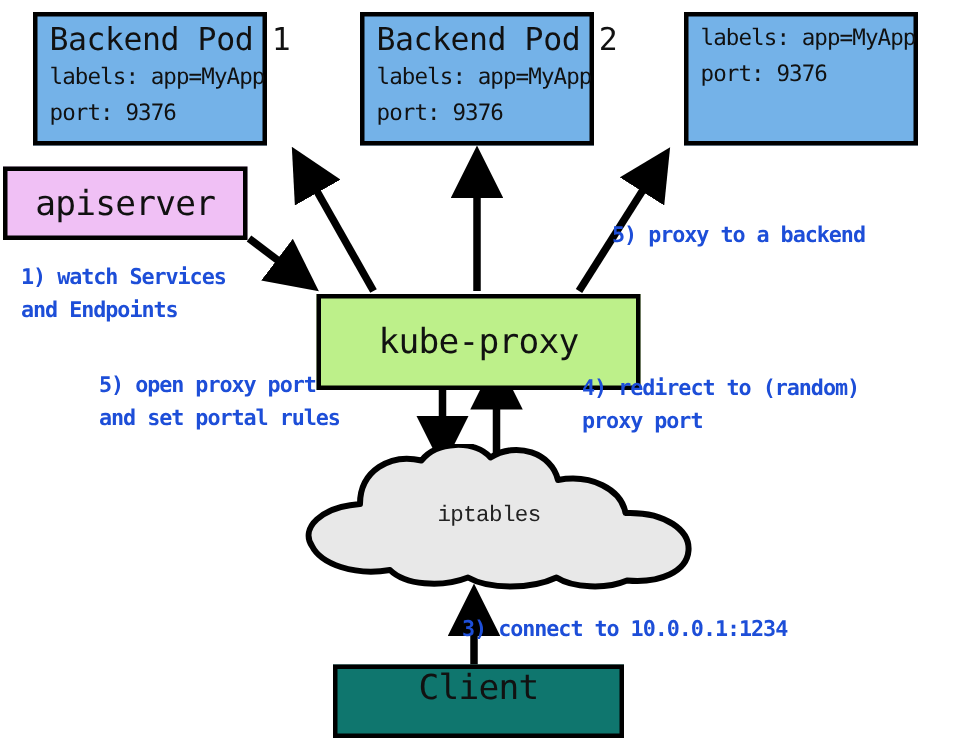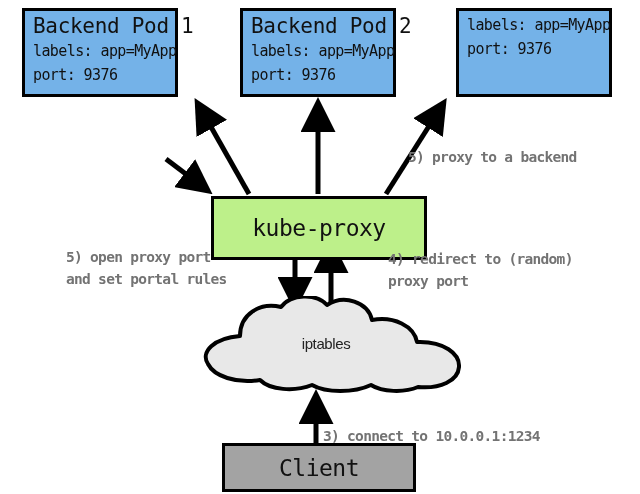--- a/index.html
+++ b/index.html
@@ -71,61 +71,60 @@
     background: #bdf08a;
     display: flex;
     align-items: center;
     justify-content: center;
   }
   #kubeproxy .node-title { font-size: 23px; letter-spacing: -0.5px; }
 
   #client {
     left: 222px; top: 443px;
     width: 194px; height: 49px;
-    background: #a3a3a3;
+    background: #0f766e;
     display: flex;
-    align-items: center;
     justify-content: center;
   }
   #client .node-title { font-size: 23px; letter-spacing: -0.5px; }
 
   #cloud-wrap {
     position: absolute;
     left: 186px; top: 296px;
     width: 280px; height: 98px;
     z-index: 2;
   }
   #cloud-label {
     position: absolute;
     left: 186px; top: 335px;
     width: 280px;
     text-align: center;
-    font-family: Liberation Sans, sans-serif;
+    font-family: Liberation Mono, monospace;
     font-size: 15px;
     color: #222222;
     letter-spacing: -0.4px;
     z-index: 4;
   }
 
   .step {
     position: absolute;
     font-family: "DejaVu Sans Mono", monospace;
     font-weight: bold;
     font-size: 14.5px;
     line-height: 22px;
-    color: #737373;
+    color: #1d4ed8;
     letter-spacing: -0.7px;
     white-space: pre;
     z-index: 5;
   }
   #step1 { left: 14px; top: 174px; }
   #step2 { left: 66px; top: 246px; }
   #step4 { left: 352px; top: 248px; margin-left: 36px; }
   #step5 { left: 408px; top: 146px; }
-  #step3 { left: 323px; top: 409px; margin-top: 16px; }
+  #step3 { left: 308px; top: 409px; }
 </style>
 </head>
 <body>
 
 <div id="canvas">
 
   <svg id="edges" viewBox="0 0 640 494">
     <defs>
       <marker id="ah" markerWidth="7" markerHeight="7" refX="5.6" refY="3.5" orient="auto" markerUnits="strokeWidth">
         <path d="M0,0 L7,3.5 L0,7 Z" fill="#000000"></path>
@@ -187,29 +186,34 @@
     <div class="node-title pod-name">Backend Pod 2</div>
     <div class="node-title pod-line">labels: app=MyApp</div>
     <div class="node-title pod-line">port: 9376</div>
   </div>
 
   <div class="node pod" id="pod3">
     <div class="node-title pod-line">labels: app=MyApp</div>
     <div class="node-title pod-line">port: 9376</div>
   </div>
 
+  <div class="node" id="apiserver">
+    <span class="node-title">apiserver</span>
+  </div>
 
   <div class="node" id="kubeproxy">
     <span class="node-title">kube-proxy</span>
   </div>
 
   <div class="node" id="client">
     <span class="node-title">Client</span>
   </div>
 
+  <div class="step" id="step1">1) watch Services
+and Endpoints</div>
   <div class="step" id="step2">5) open proxy port
 and set portal rules</div>
   <div class="step" id="step3">3) connect to 10.0.0.1:1234</div>
   <div class="step" id="step4">4) redirect to (random)
 proxy port</div>
   <div class="step" id="step5">5) proxy to a backend</div>
 
 </div>
 
 </body></html>

